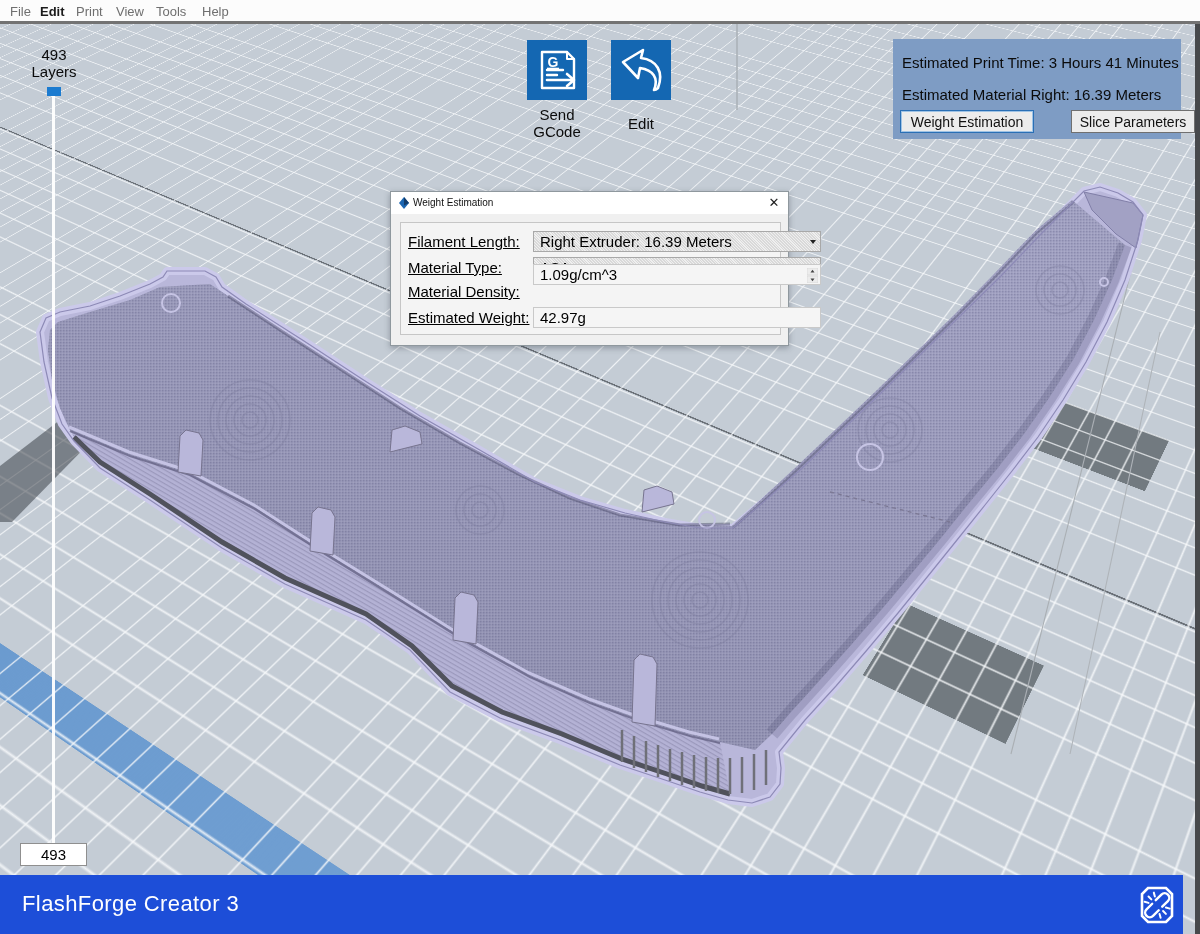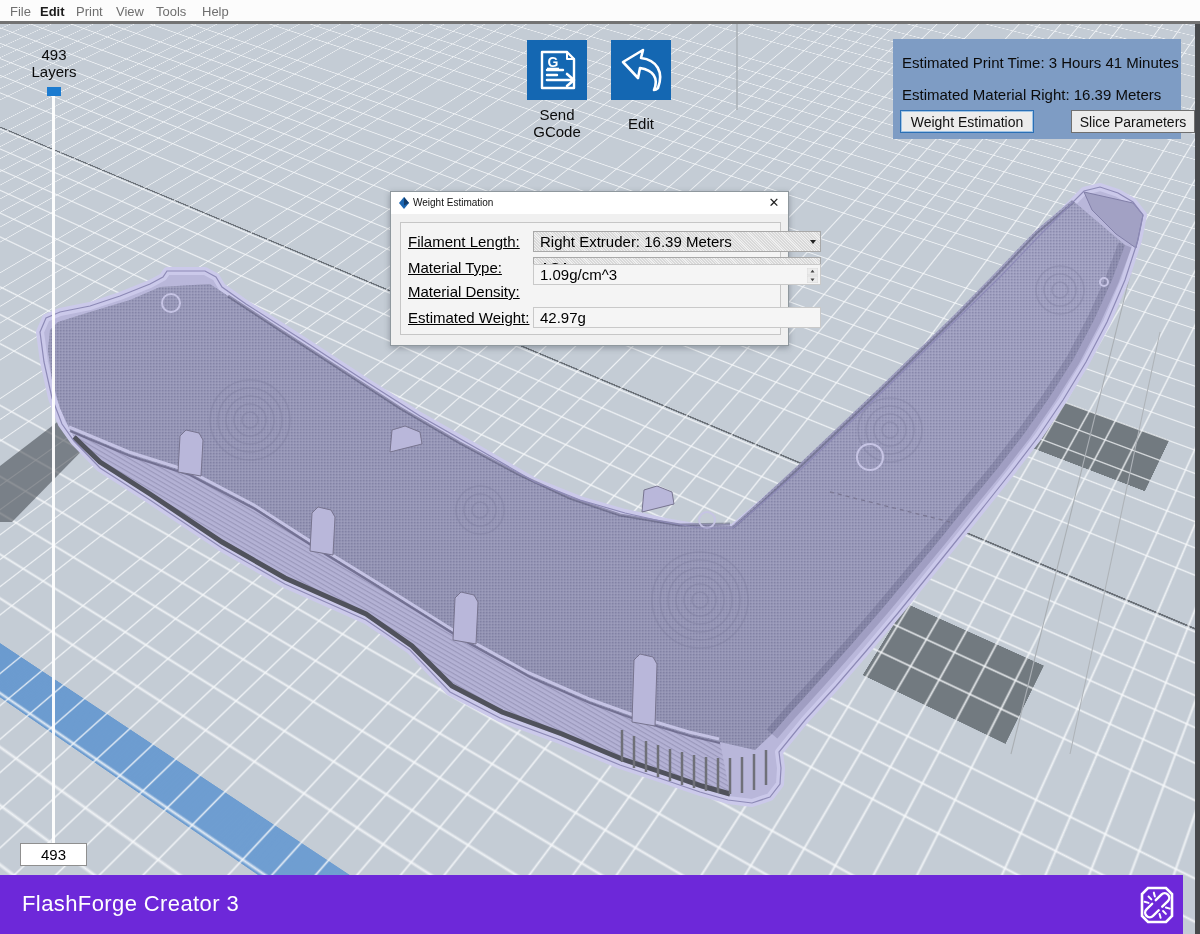--- a/index.html
+++ b/index.html
@@ -37,21 +37,21 @@
 #dlg .title { position:absolute; left:0; top:0; right:0; height:22px; background:#ffffff; }
 #dlg .title .txt { position:absolute; left:22px; top:5px; font-size:10px; color:#111; }
 #dlg .close { position:absolute; right:6px; top:3px; width:16px; height:16px; font-size:13px; color:#222; text-align:center; line-height:16px;}
 #dlg .group { position:absolute; left:9px; top:30px; width:381px; height:113px; background:#f4f4f4; border:1px solid #c6c6c6; }
 #dlg .lab { position:absolute; left:8px; font-size:15px; color:#000;text-decoration:underline; }
 #dlg .fld { position:absolute; left:133px; width:288px; height:21px; border:1px solid #a8a8a8; font-size:15px; color:#000; padding-left:6px; line-height:19px; }
 #dlg .combo { background:#dfdfdf; background-image:repeating-linear-gradient(45deg, rgba(255,255,255,0.5) 0 0.8px, rgba(200,200,200,0.25) 0.8px 2px); }
 #dlg .plain { background:#f5f5f5; border:1px solid #c9c9c9; }
 #dlg .arrow { position:absolute; right:4px; top:8px; width:0; height:0; border-left:3.5px solid transparent; border-right:3.5px solid transparent; border-top:4.5px solid #222; }
 
-#bottombar { position:absolute; left:0; top:875px; width:1183px; height:59px; background:#6d28d9; z-index:20;}
+#bottombar { position:absolute; left:0; top:875px; width:1183px; height:59px; background:#1d4ed8; z-index:20;}
 #bottombar .name { position:absolute; left:22px; top:16px; font-size:22px; color:#fff; letter-spacing:0.4px; }
 #rightedge { position:absolute; left:1195px; top:24px; width:5px; height:910px; background:#47494c; z-index:5;}
 
 #ovr { position:absolute; left:0; top:0; z-index:10; }
 </style></head>
 <body>
 <div id="stage">
  <div id="scene">
   <div id="plane">
 

